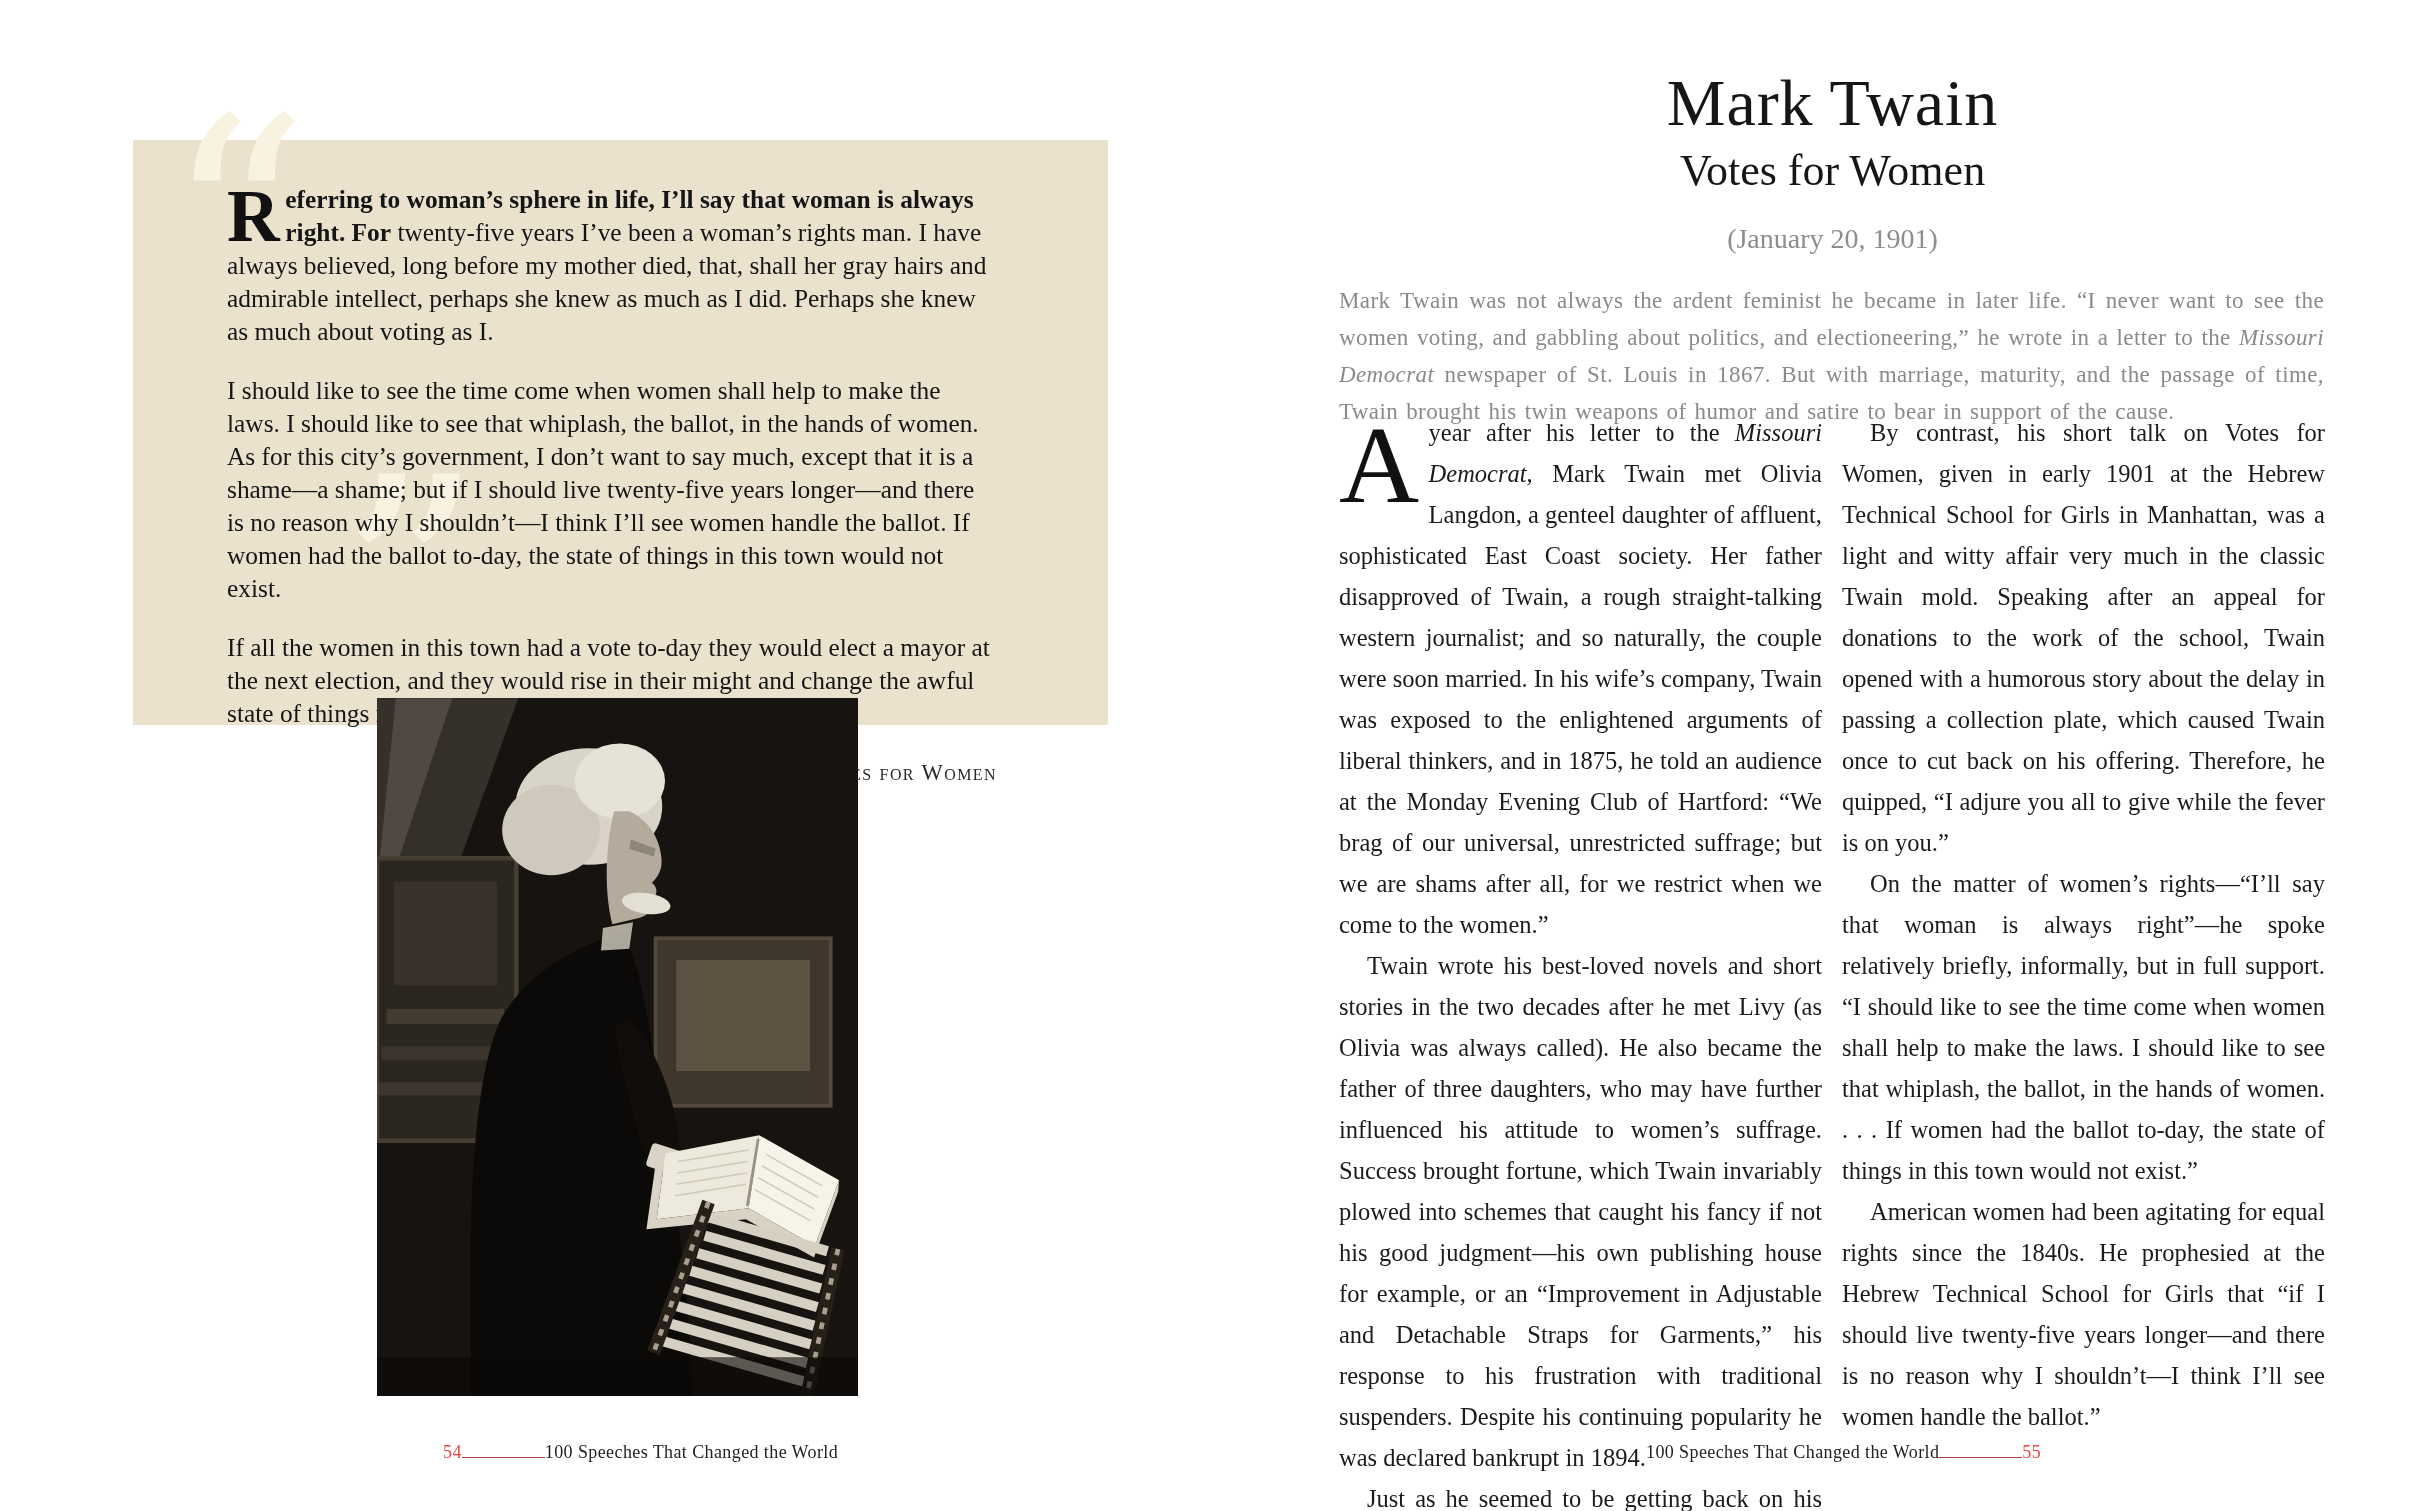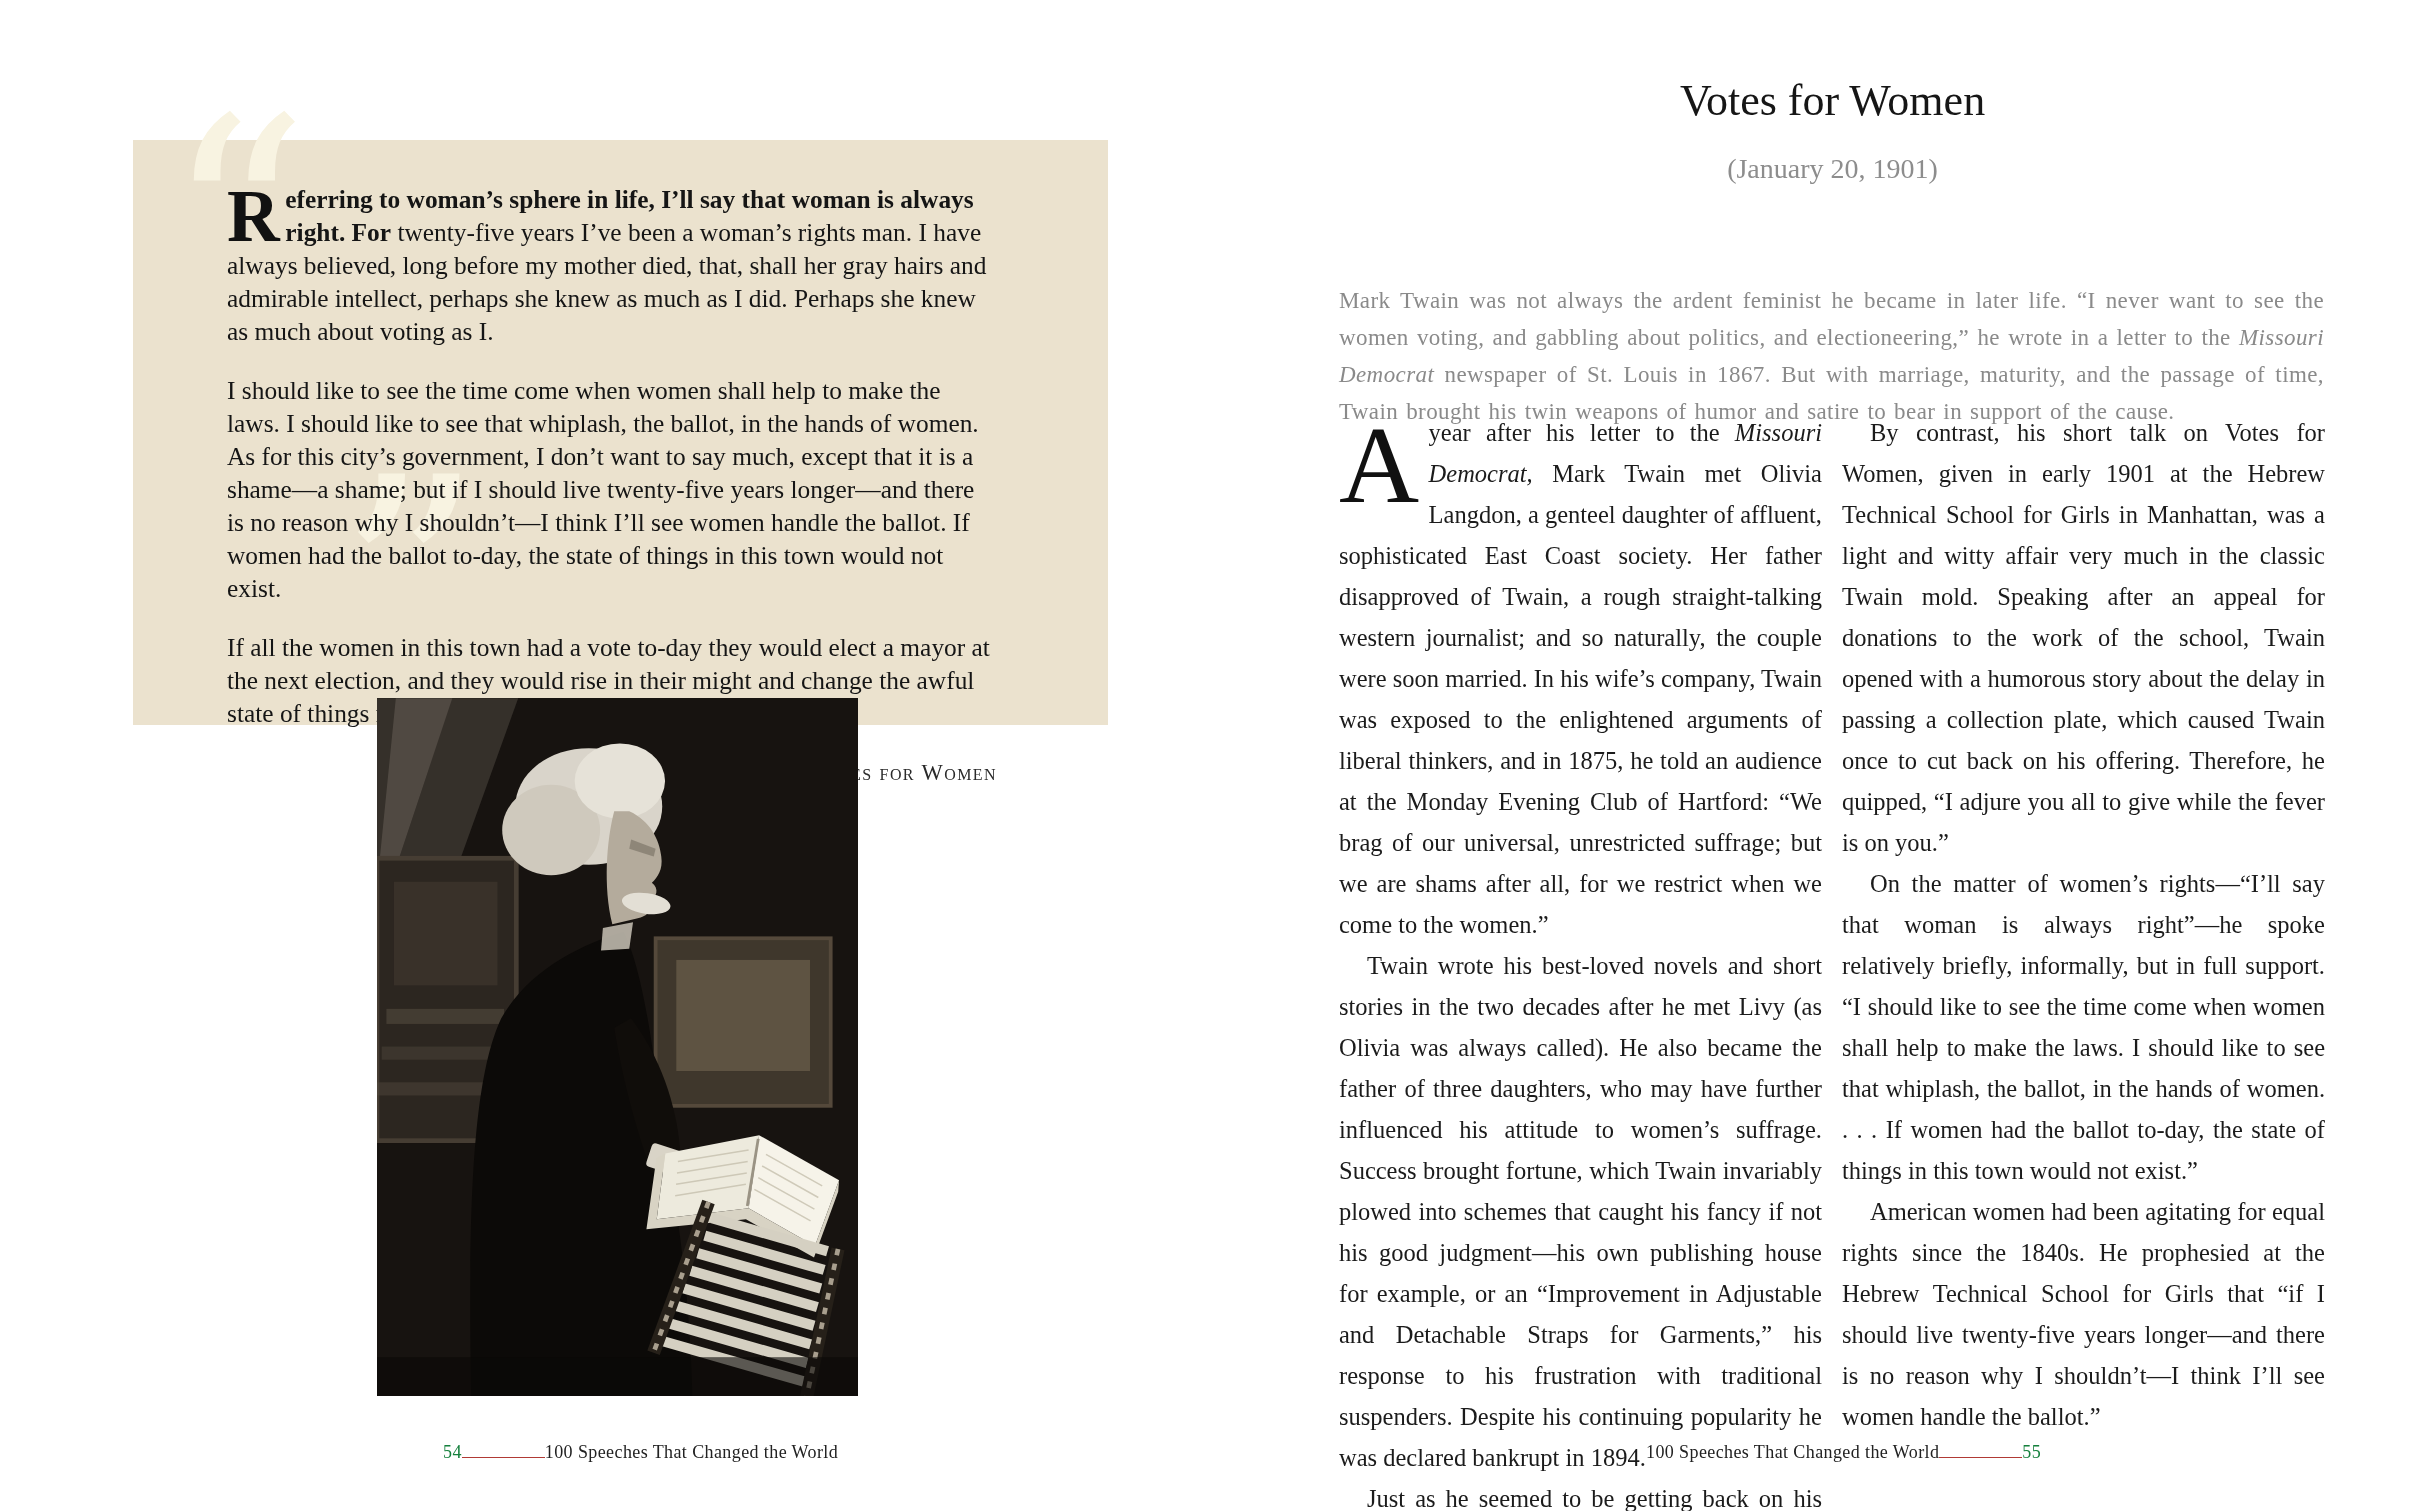--- a/index.html
+++ b/index.html
@@ -93,21 +93,21 @@
   .footer {
     position: absolute;
     top: 1442px;
     font-size: 18px;
     letter-spacing: 0.4px;
     color: #222;
     white-space: nowrap;
   }
   .footer-left  { left: 443px; }
   .footer-right { left: 1646px; }
-  .page-num { color: #15803d; }
+  .page-num { color: #ef4444; }
   .footer-rule {
     display: inline-block;
     width: 83px;
     border-bottom: 1.9px solid #b03a35;
     vertical-align: baseline;
     height: 0.9px;
   }
 
   
   .article-header {
@@ -271,20 +271,21 @@
       <rect x="0" y="700" width="511" height="41" fill="#0a0806" opacity="0.6"></rect>
     </svg>
   </div>
 
 
   <div class="footer footer-left">
     <span class="page-num">54</span><span class="footer-rule"></span><span>100 Speeches That Changed the World</span>
   </div>
 
   <div class="article-header">
+    <h1 class="article-title">Mark Twain</h1>
     <h2 class="article-subtitle">Votes for Women</h2>
     <div class="article-date">(January 20, 1901)</div>
   </div>
 
   <div class="article-intro">
     <span>Mark Twain was not always the ardent feminist he became in later life. “I never want to see the women voting, and gabbling about politics, and electioneering,” he wrote in a letter to the </span><span class="ital">Missouri Democrat</span><span> newspaper of St. Louis in 1867. But with marriage, maturity, and the passage of time, Twain brought his twin weapons of humor and satire to bear in support of the cause.</span>
   </div>
 
   <div class="col col-1">
     <p>

